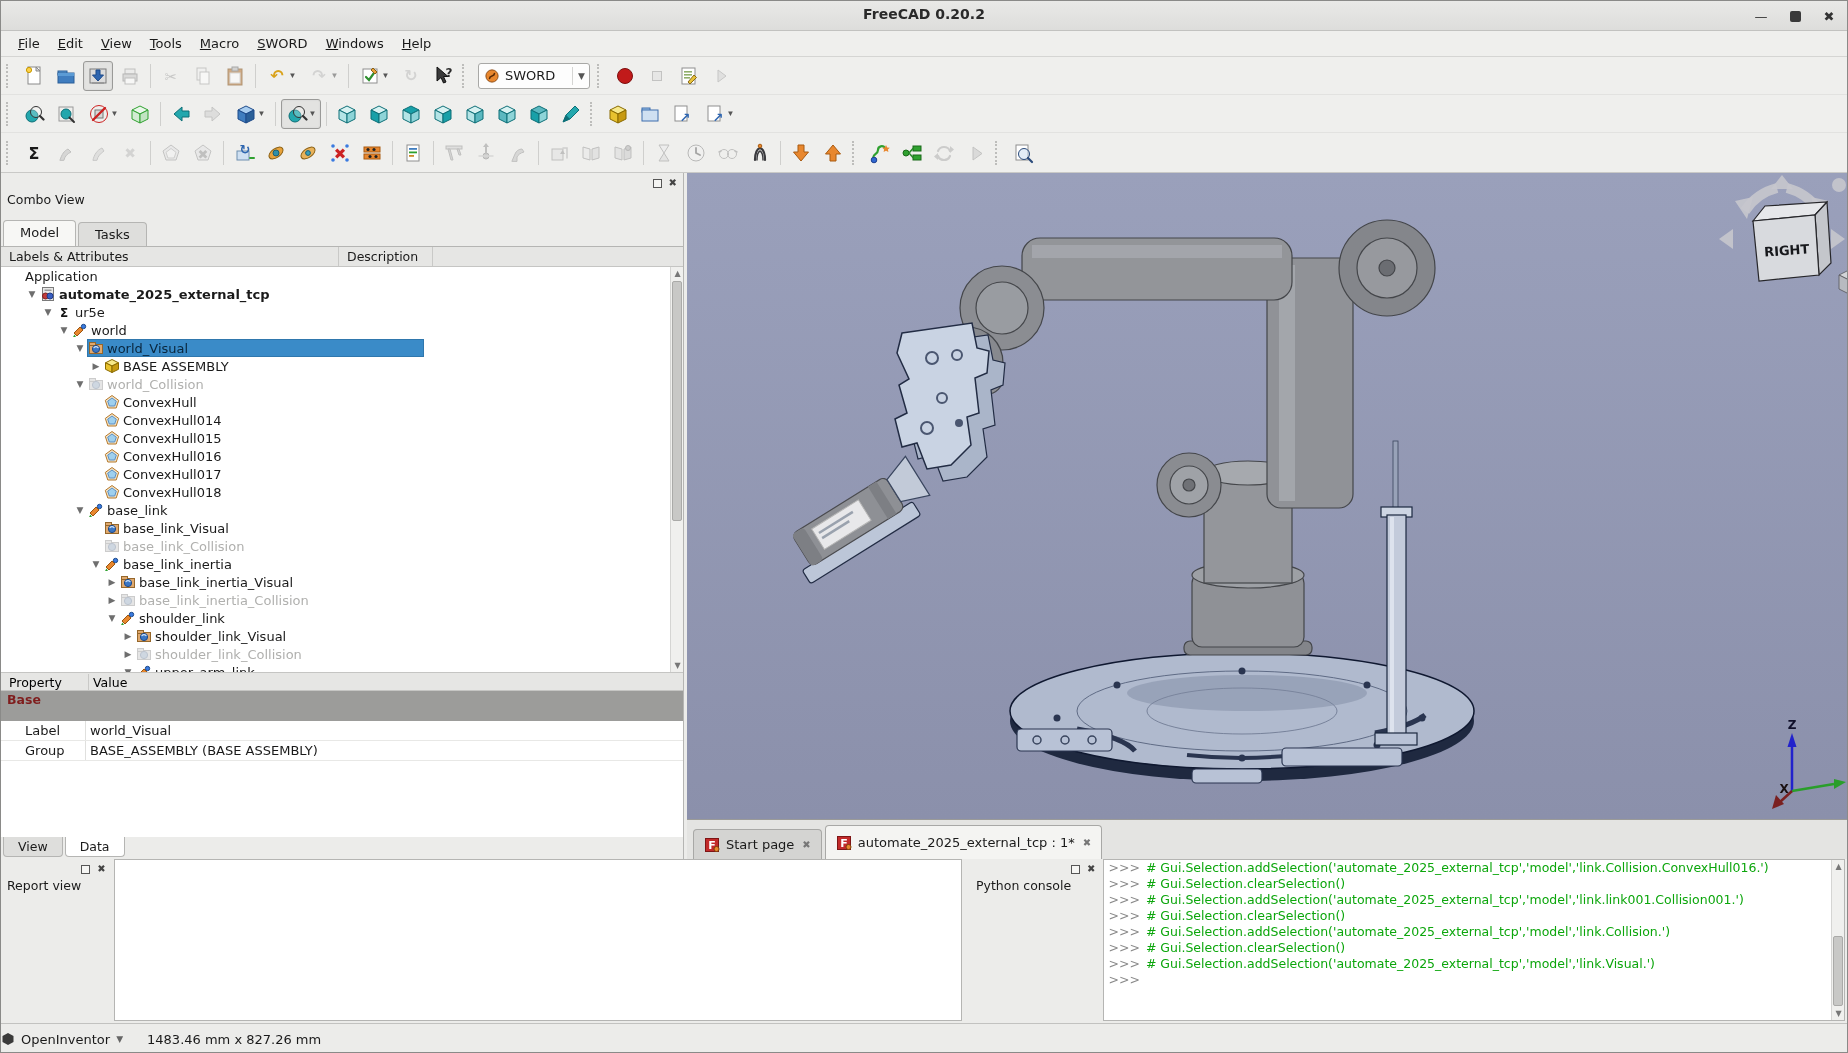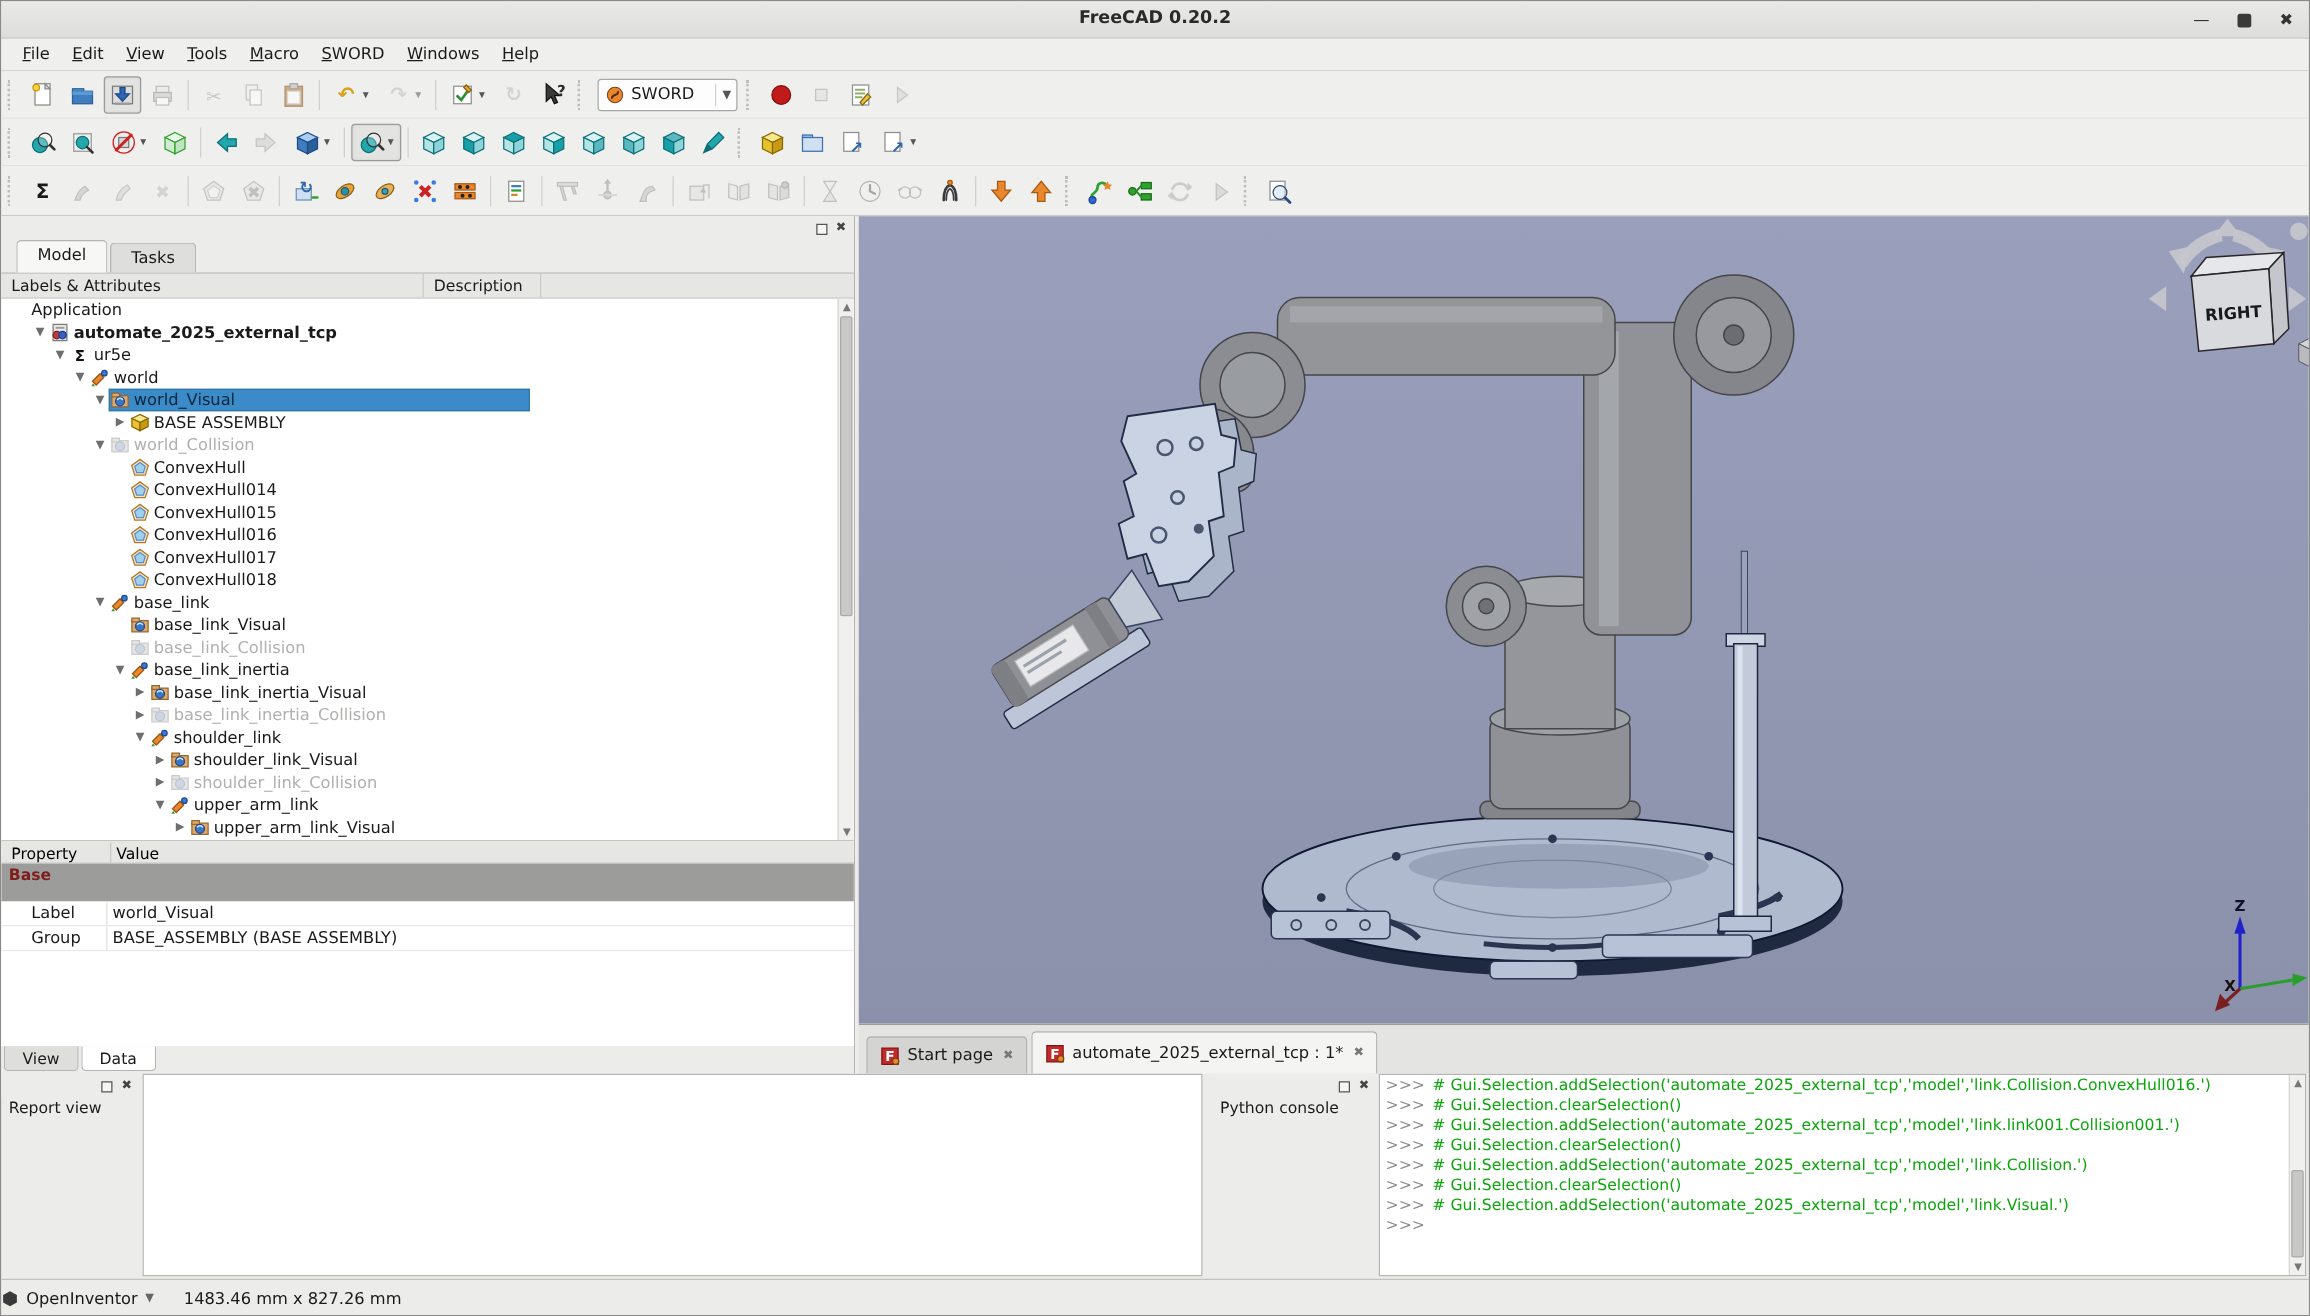--- a/index.html
+++ b/index.html
@@ -34,21 +34,21 @@
   .wb-combo .lbl{flex:1;padding:0 4px;}
   .wb-combo .arrow{font-size:9px;color:#555;border-left:1px solid #d5d5d3;padding-left:5px;height:18px;display:flex;align-items:center;}
 
   
   .combo-view{position:absolute;left:0;top:172px;width:683px;height:686px;background:#ececea;border-right:1px solid #b5b5b3;display:flex;flex-direction:column;}
   .panel-titlebar{height:20px;display:flex;align-items:center;font-size:12.5px;color:#1a1a1a;padding:0 6px;background:#ececea;}
   .panel-titlebar .t{flex:1;margin-top:32px;}
   .dock-float{width:9px;height:9px;border:1px solid #555;margin-right:7px;background:#f5f5f3;}
   .dock-close{font-size:10px;color:#444;line-height:10px;}
 
-  .cv-tabs{height:26px;display:flex;align-items:flex-end;padding-left:12px;background:#ececea;border-bottom:1px solid #b5b5b3;}
+  .cv-tabs{height:26px;display:flex;align-items:flex-end;padding-left:2px;background:#ececea;border-bottom:1px solid #b5b5b3;margin-top:28px;}
   .cv-tab{padding:4px 16px;font-size:13px;color:#1a1a1a;border:1px solid #b5b5b3;border-bottom:none;border-radius:4px 4px 0 0;background:#dededc;margin-right:2px;height:24px;}
   .cv-tab.active{background:#f7f7f5;height:26px;}
 
   .tree-header{height:20px;background:#e6e6e4;border-bottom:1px solid #c5c5c3;display:flex;font-size:12.5px;color:#1a1a1a;position:relative;}
   .tree-header .col1{width:338px;padding:2px 0 0 8px;border-right:1px solid #c9c9c7;}
   .tree-header .col2{width:94px;padding:2px 0 0 8px;border-right:1px solid #c9c9c7;}
 
   .tree{flex:1;background:#ffffff;position:relative;overflow:hidden;border-bottom:1px solid #c5c5c3;}
   .tree-row{position:relative;height:18px;display:flex;align-items:center;font-size:13px;color:#1a1a1a;white-space:nowrap;}
   .tree-row .hl{position:absolute;top:0;height:18px;background:#3a8bc8;border:1px solid #2f77ad;z-index:0;}

